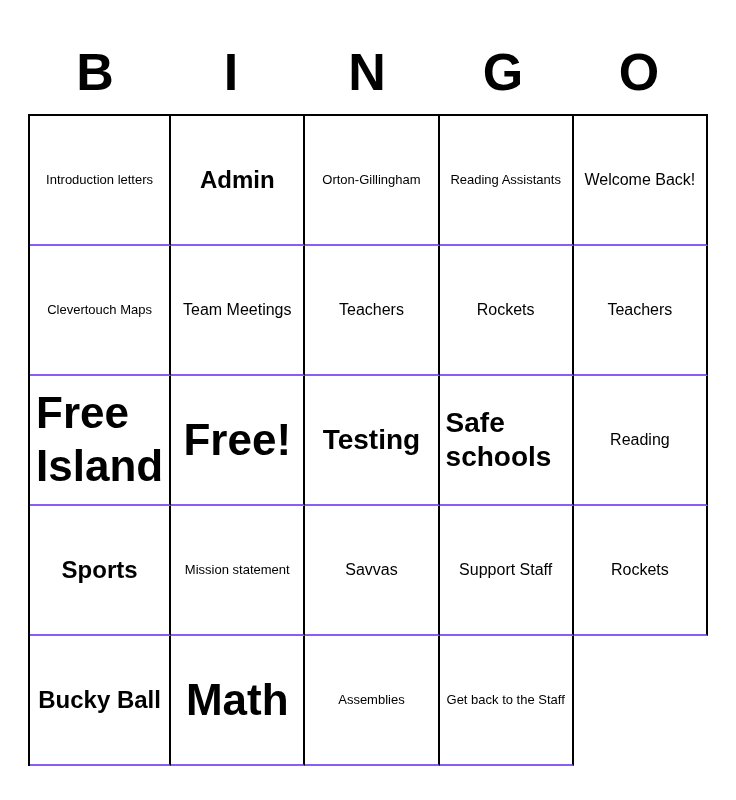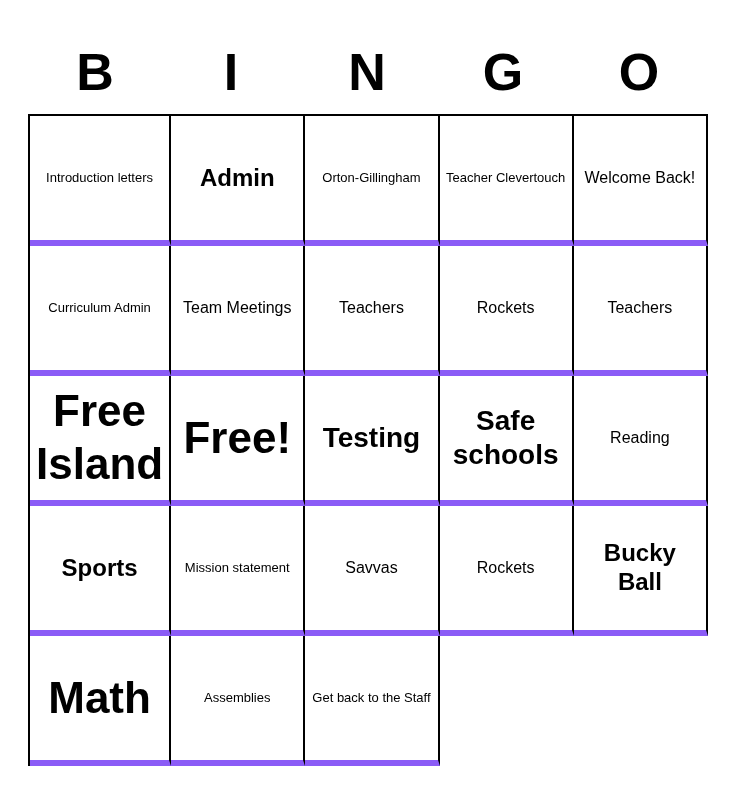--- a/index.html
+++ b/index.html
@@ -40,25 +40,24 @@
 
     .bingo-grid {
       display: grid;
       grid-template-columns: repeat(5, 1fr);
       border-left: 2px solid #000;
       border-top: 2px solid #000;
     }
 
     .bingo-cell {
       border-right: 2px solid #000;
-      border-bottom: 6px solid #8b5cf6;
+      border-bottom: 2px solid #8b5cf6;
       display: flex;
       justify-content: center;
       align-items: center;
-      text-align: center;
       padding: 8px 6px;
       min-height: 130px;
       line-height: 1.2;
     }
 
     .bingo-cell .cell-text {
       font-family: Arial, sans-serif;
     }
 
     .text-small {
@@ -99,27 +98,27 @@
   <div class="bingo-cell">
         <span class="cell-text text-small">Introduction letters</span>
       </div>
       <div class="bingo-cell">
         <span class="cell-text text-xlarge">Admin</span>
       </div>
       <div class="bingo-cell">
         <span class="cell-text text-small">Orton-Gillingham</span>
       </div>
       <div class="bingo-cell">
-        <span class="cell-text text-small">Teacher Clevertouch</span>
+        <span class="cell-text text-small">Reading Assistants</span>
       </div>
       <div class="bingo-cell">
         <span class="cell-text text-medium">Welcome Back!</span>
       </div>
       <div class="bingo-cell">
-        <span class="cell-text text-small">Curriculum Admin</span>
+        <span class="cell-text text-small">Clevertouch Maps</span>
       </div>
       <div class="bingo-cell">
         <span class="cell-text text-medium">Team Meetings</span>
       </div>
       <div class="bingo-cell">
         <span class="cell-text text-medium">Teachers</span>
       </div>
       <div class="bingo-cell">
         <span class="cell-text text-medium">Rockets</span>
       </div>
@@ -144,20 +143,23 @@
       <div class="bingo-cell">
         <span class="cell-text text-xlarge">Sports</span>
       </div>
       <div class="bingo-cell">
         <span class="cell-text text-small">Mission statement</span>
       </div>
       <div class="bingo-cell">
         <span class="cell-text text-medium">Savvas</span>
       </div>
       <div class="bingo-cell">
+        <span class="cell-text text-medium">Support Staff</span>
+      </div>
+      <div class="bingo-cell">
         <span class="cell-text text-medium">Rockets</span>
       </div>
       <div class="bingo-cell">
         <span class="cell-text text-xlarge">Bucky Ball</span>
       </div>
       <div class="bingo-cell">
         <span class="cell-text text-xxlarge">Math</span>
       </div>
       <div class="bingo-cell">
         <span class="cell-text text-small">Assemblies</span>

